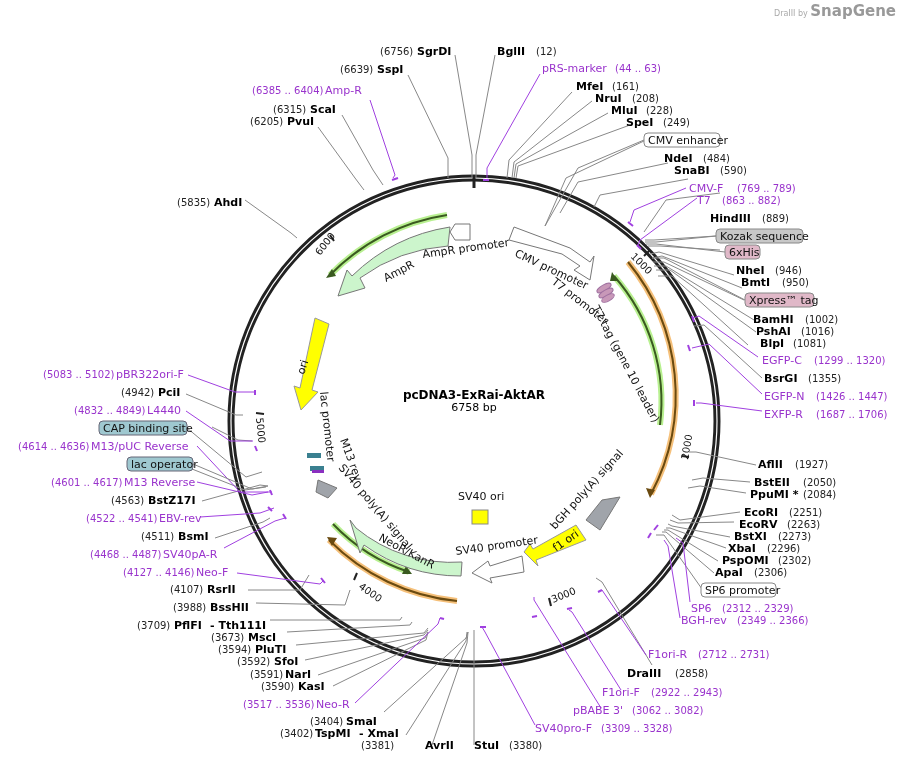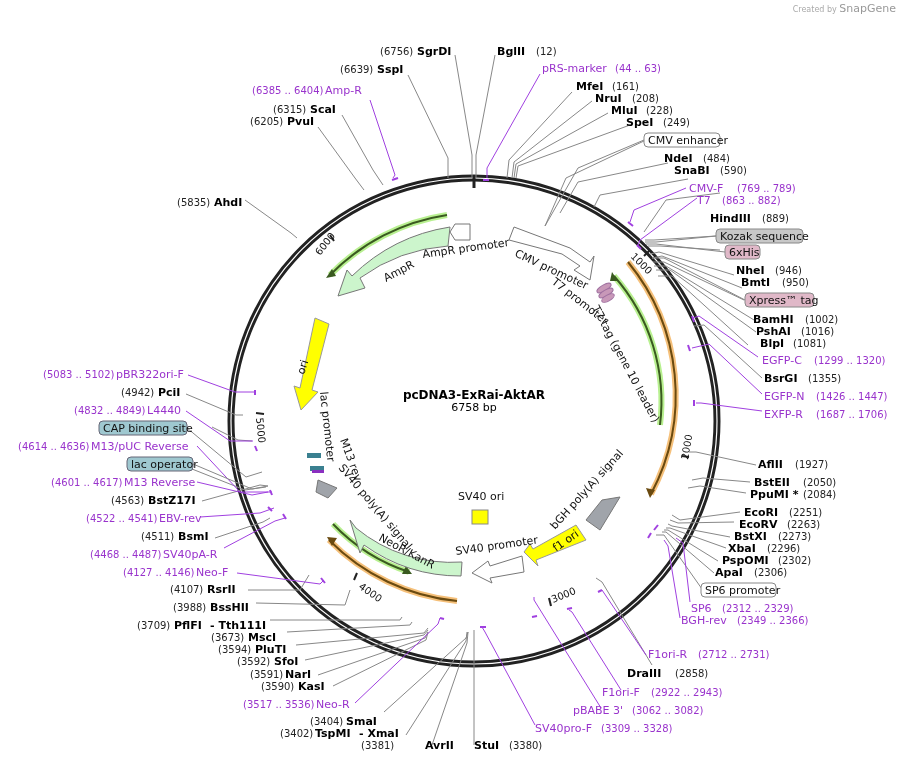--- a/index.html
+++ b/index.html
@@ -6,26 +6,26 @@
   body{width:902px;height:763px;position:relative;overflow:hidden;font-family:"DejaVu Sans",sans-serif;}
   svg{position:absolute;left:0;top:0;}
   .enz{font-weight:bold;font-size:11px;fill:#000;}
   .pos{font-size:10px;fill:#222;}
   .prim{font-size:11px;fill:#9933cc;}
   .primpos{font-size:10px;fill:#9933cc;}
   .feat{font-size:11px;fill:#111;}
   .lead{stroke:#888;stroke-width:1;fill:none;}
   .leadp{stroke:#a040e0;stroke-width:1;fill:none;}
   .credit{position:absolute;right:6px;top:2px;font-size:8px;color:#aaa;font-family:"DejaVu Sans",sans-serif;}
-  .credit b{color:#999;font-weight:normal;font-size:11px;}
+  .credit b{color:#999;font-weight:bold;font-size:15px;}
 </style>
 </head>
 <body>
 
-<div class="credit"><span>Created by</span> <b>SnapGene</b></div>
+<div class="credit"><span>DraIII by</span> <b>SnapGene</b></div>
 
 <svg width="902" height="763" viewBox="0 0 902 763">
 
   <g>
     <circle cx="474" cy="421" r="243" fill="none" stroke="#222" stroke-width="7"></circle>
     <circle cx="474" cy="421" r="243" fill="none" stroke="#fff" stroke-width="1.2"></circle>
     <line x1="474" y1="175" x2="474" y2="188" stroke="#222" stroke-width="3"></line>
   </g>
 
   <g font-size="10" fill="#111">

